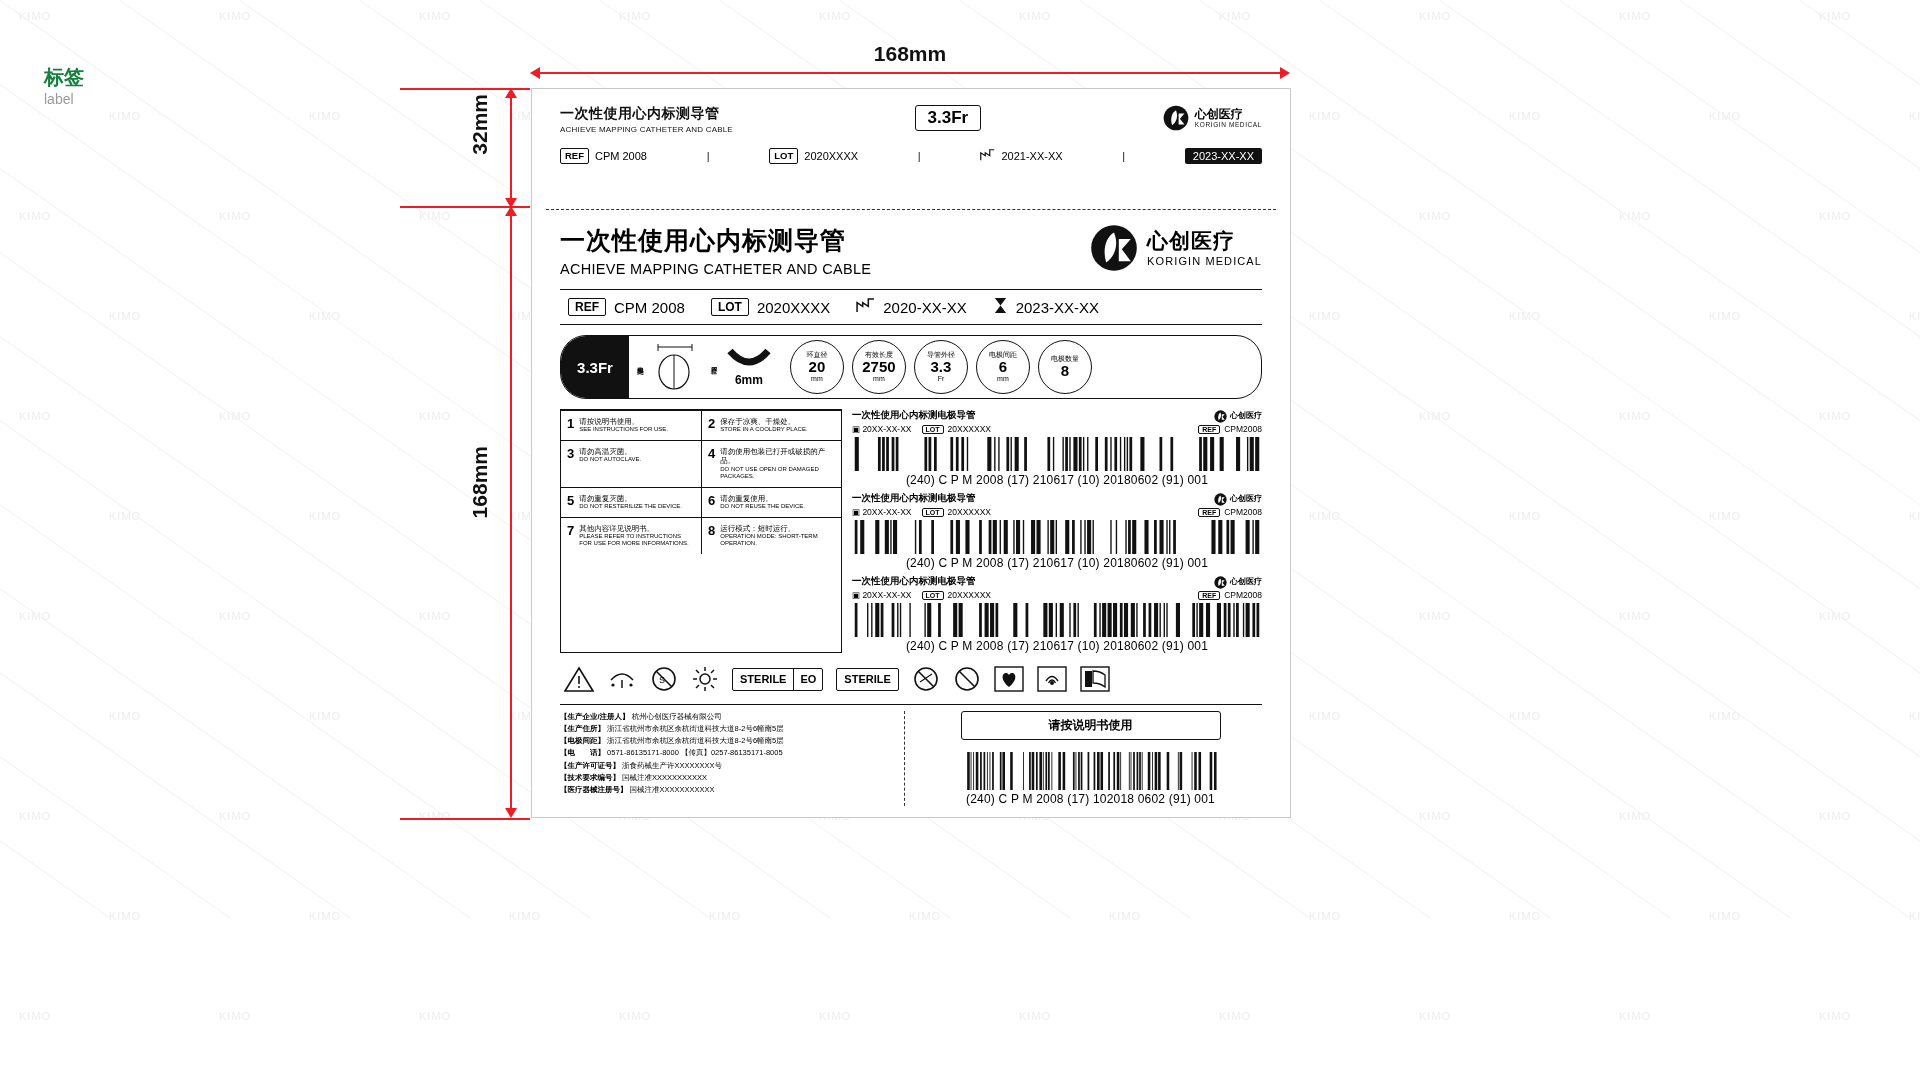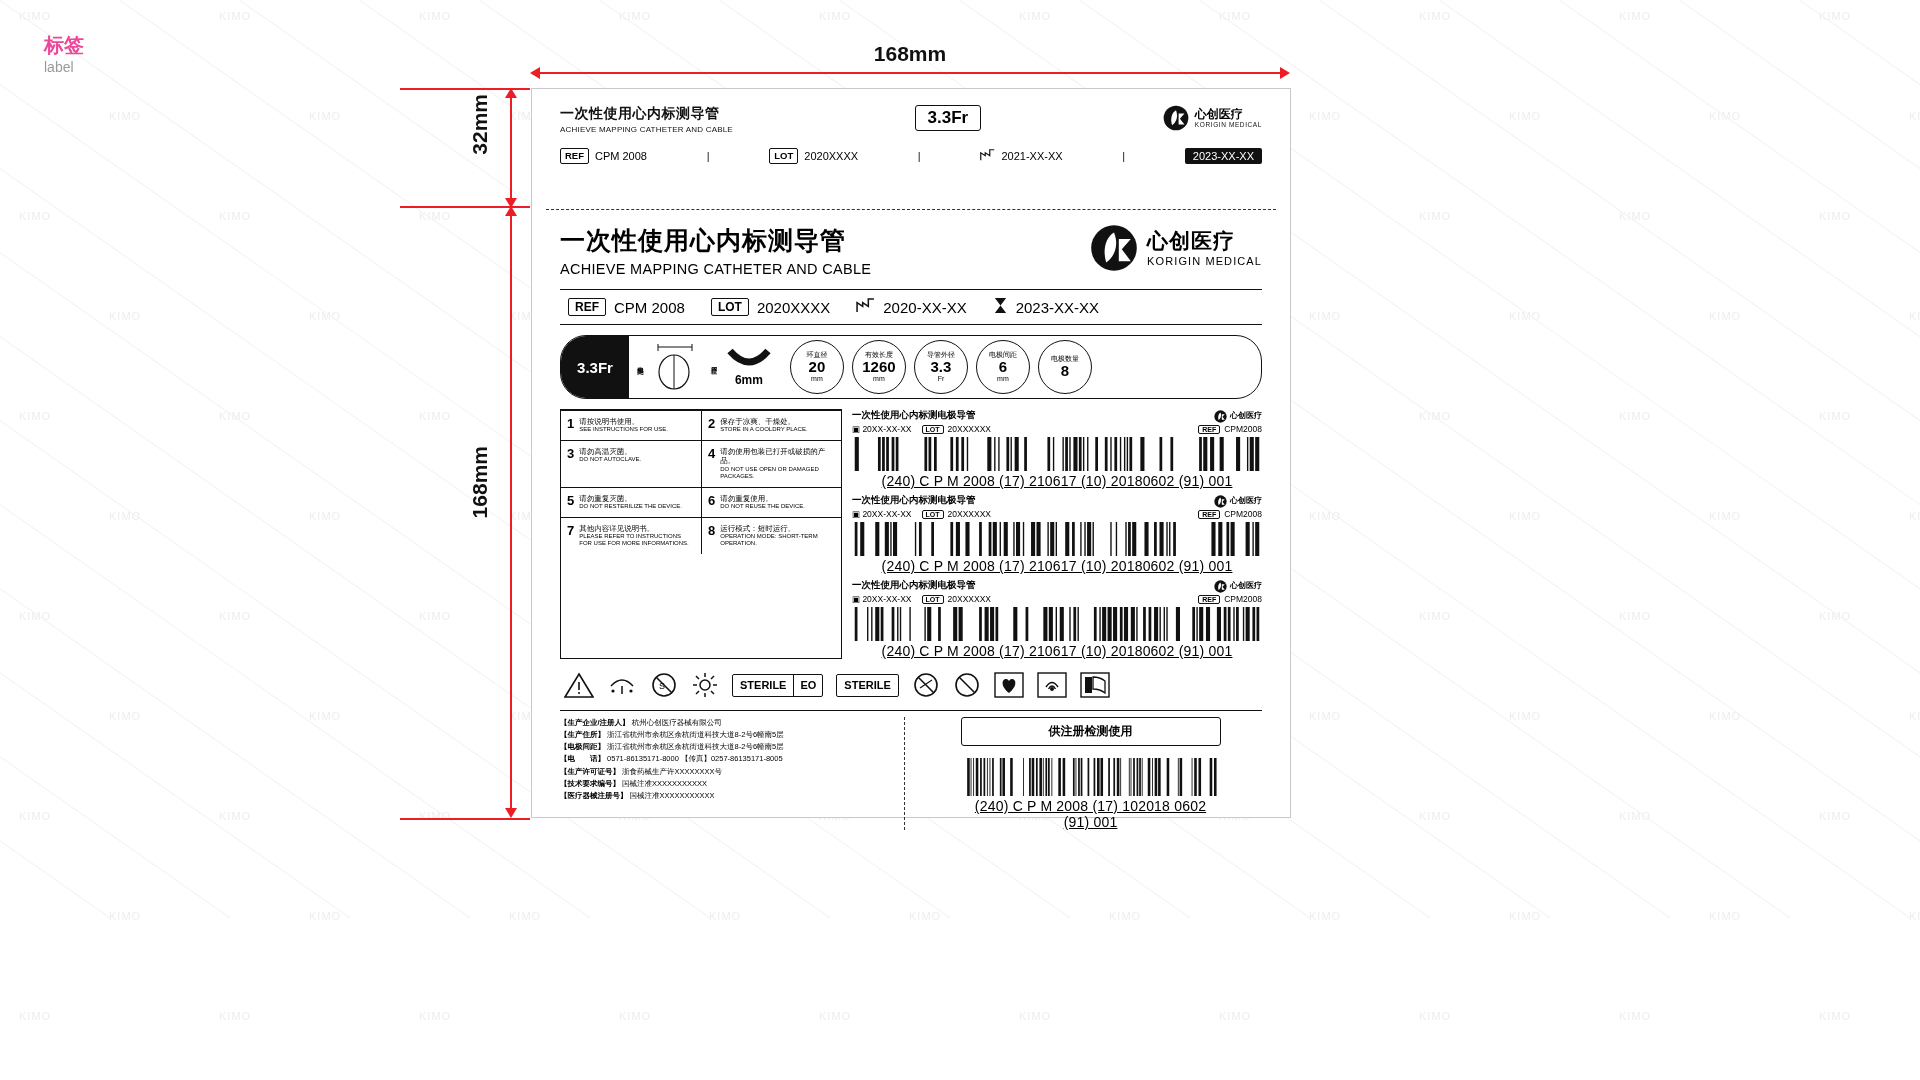--- a/index.html
+++ b/index.html
@@ -25,21 +25,21 @@
   }
   .wmline{
     position:absolute;
     height:1px;
     background:#f2f2f2;
     transform-origin:0 0;
   }
 
   
   .caption{position:absolute;left:44px;top:32px;z-index:5;}
-  .caption .cn{color:#ec4899;font-size:20px;font-weight:bold;line-height:1.3;}
+  .caption .cn{color:#15803d;font-size:20px;font-weight:bold;line-height:1.3;margin-top:32px;}
   .caption .en{color:#9a9a9a;font-size:14px;line-height:1.4;}
 
   
   .dim-top{position:absolute;left:530px;top:42px;width:760px;z-index:6;}
   .dim-top .lbl{text-align:center;font-size:21px;font-weight:bold;color:#111;}
   .arrowline{position:relative;height:14px;}
   .arrowline .bar{position:absolute;left:8px;right:8px;top:6px;height:2px;background:#ee1c25;}
   .arrowline .ahead{position:absolute;top:1px;width:0;height:0;border-top:6px solid transparent;border-bottom:6px solid transparent;}
   .arrowline .ahead.l{left:0;border-right:10px solid #ee1c25;}
   .arrowline .ahead.r{right:0;border-left:10px solid #ee1c25;}
@@ -126,21 +126,21 @@
   .barcodes{flex:1;display:flex;flex-direction:column;gap:5px;}
   .bc-block{border-bottom:0;}
   .bc-head{display:flex;align-items:center;justify-content:space-between;}
   .bc-head .t{font-size:9.5px;font-weight:bold;}
   .bc-brand{display:flex;align-items:center;gap:3px;}
   .bc-brand .logo{width:13px;height:13px;position:relative;}
   .bc-brand .cn{font-size:8px;font-weight:bold;}
   .bc-meta{display:flex;align-items:center;gap:10px;font-size:8.5px;margin-top:2px;}
   .tag-sm{border:1.2px solid #111;border-radius:2px;padding:0 3px;font-size:7px;font-weight:bold;}
   .bars{height:34px;margin-top:3px;}
-  .bc-num{font-size:14px;text-align:center;margin-top:2px;letter-spacing:.2px;text-decoration:underline;}
+  .bc-num{font-size:12px;text-align:center;margin-top:2px;letter-spacing:.2px;}
 
   
   .symrow{display:flex;align-items:center;gap:13px;margin-top:9px;padding:0 4px;height:34px;}
   .sym{height:26px;display:flex;align-items:center;}
   .sterbox{border:1.4px solid #111;display:flex;align-items:stretch;font-size:11px;font-weight:bold;border-radius:2px;overflow:hidden;height:21px;}
   .sterbox .a{padding:2px 7px;display:flex;align-items:center;}
   .sterbox .b{padding:2px 6px;border-left:1.4px solid #111;display:flex;align-items:center;}
 
   
   .footer{display:flex;gap:14px;margin-top:8px;border-top:1px solid #111;padding-top:6px;}
@@ -466,21 +466,21 @@
           </span>
         </div>
         <div class="circles" id="spec-circles">
             <div class="circ">
               <div class="k">环直径</div>
        <div class="v">20</div>
        <div class="u">mm</div>
             </div>
             <div class="circ">
               <div class="k">有效长度</div>
-       <div class="v">1260</div>
+       <div class="v">2750</div>
        <div class="u">mm</div>
             </div>
             <div class="circ">
               <div class="k">导管外径</div>
        <div class="v">3.3</div>
        <div class="u">Fr</div>
             </div>
             <div class="circ">
               <div class="k">电极间距</div>
        <div class="v">6</div>
@@ -885,21 +885,21 @@
         <div class="fleft" id="footer-lines">
             <div class="fline"><b>【生产企业/注册人】</b><span> 杭州心创医疗器械有限公司</span></div>
             <div class="fline"><b>【生产住所】</b><span> 浙江省杭州市余杭区余杭街道科技大道8-2号6幢南5层</span></div>
             <div class="fline"><b>【电极间距】</b><span> 浙江省杭州市余杭区余杭街道科技大道8-2号6幢南5层</span></div>
             <div class="fline"><b>【电　　话】</b><span> 0571-86135171-8000 【传真】0257-86135171-8005</span></div>
             <div class="fline"><b>【生产许可证号】</b><span> 浙食药械生产许XXXXXXXX号</span></div>
             <div class="fline"><b>【技术要求编号】</b><span> 国械注准XXXXXXXXXXX</span></div>
             <div class="fline"><b>【医疗器械注册号】</b><span> 国械注准XXXXXXXXXXX</span></div>
           </div>
         <div class="fright">
-          <div class="regbox">供注册检测使用</div>
+          <div class="regbox">请按说明书使用</div>
           <div class="bars"><svg width="100%" height="38" viewBox="0 0 300 38" preserveAspectRatio="none">
                 <rect x="6" y="0" width="3" height="38" fill="#111"></rect>
                 <rect x="10" y="0" width="1" height="38" fill="#111"></rect>
                 <rect x="13" y="0" width="1" height="38" fill="#111"></rect>
                 <rect x="16" y="0" width="3" height="38" fill="#111"></rect>
                 <rect x="21" y="0" width="2" height="38" fill="#111"></rect>
                 <rect x="25" y="0" width="2" height="38" fill="#111"></rect>
                 <rect x="29" y="0" width="1" height="38" fill="#111"></rect>
                 <rect x="32" y="0" width="1" height="38" fill="#111"></rect>
                 <rect x="35" y="0" width="2" height="38" fill="#111"></rect>

